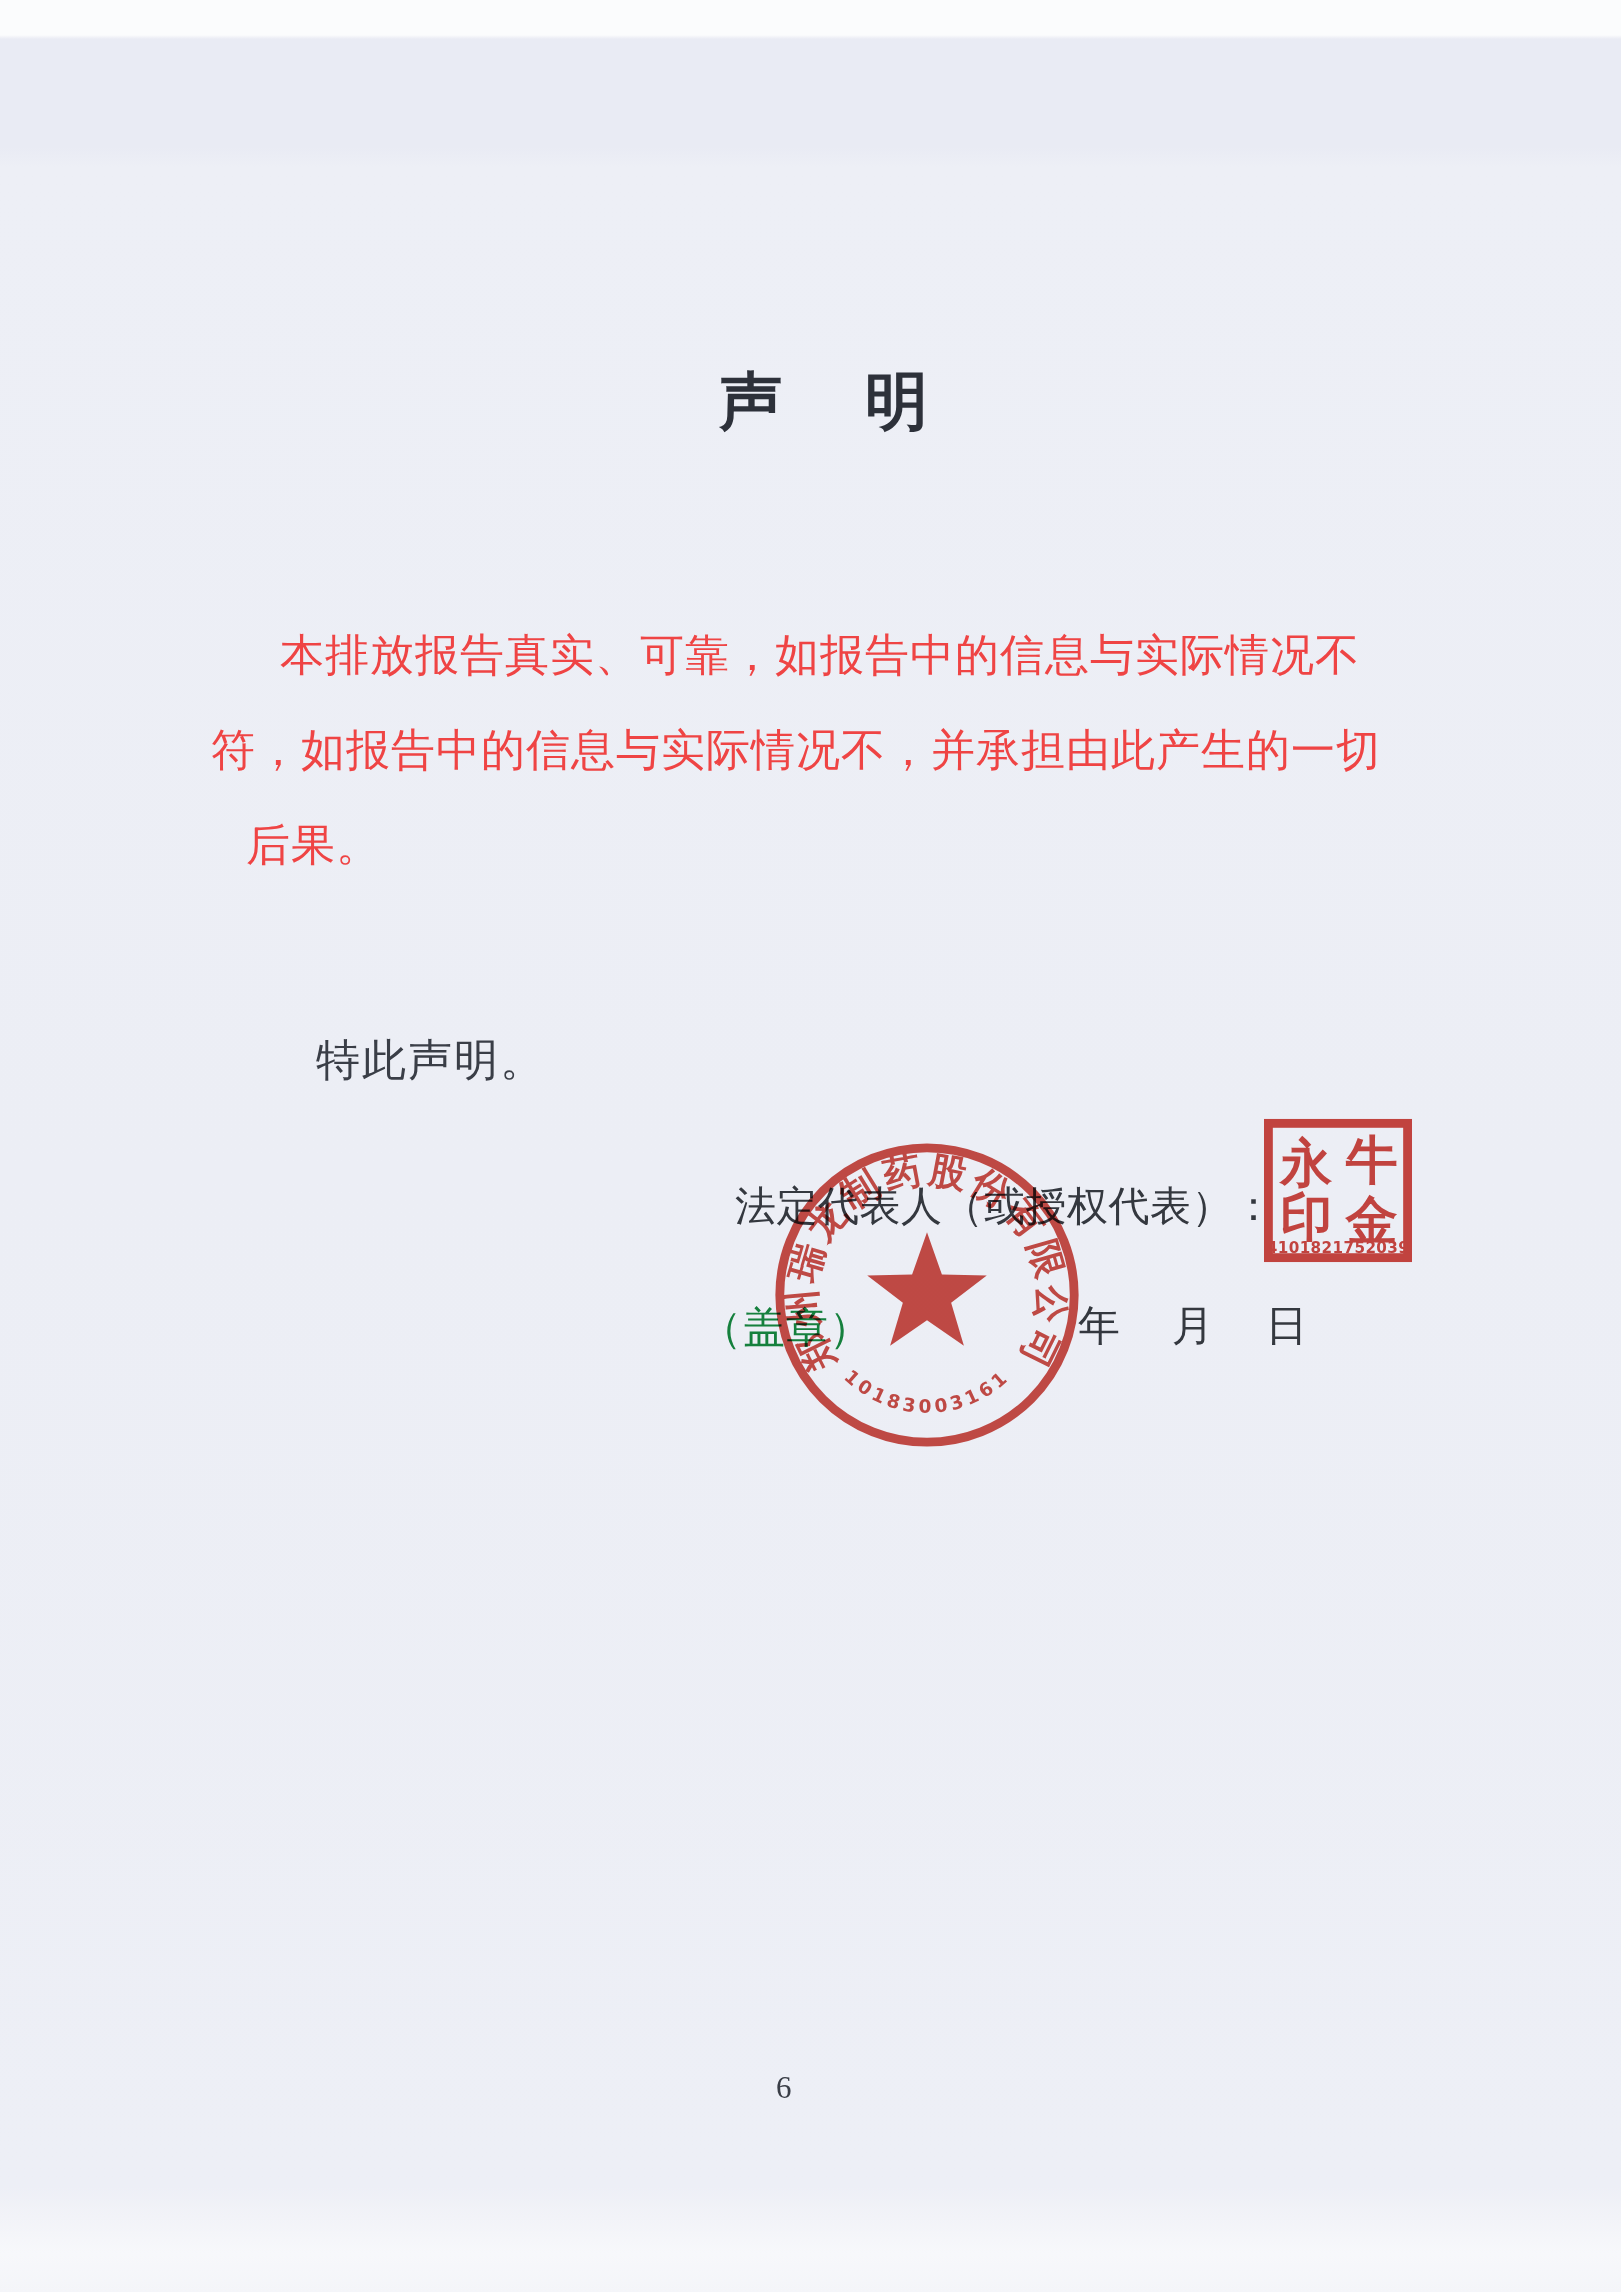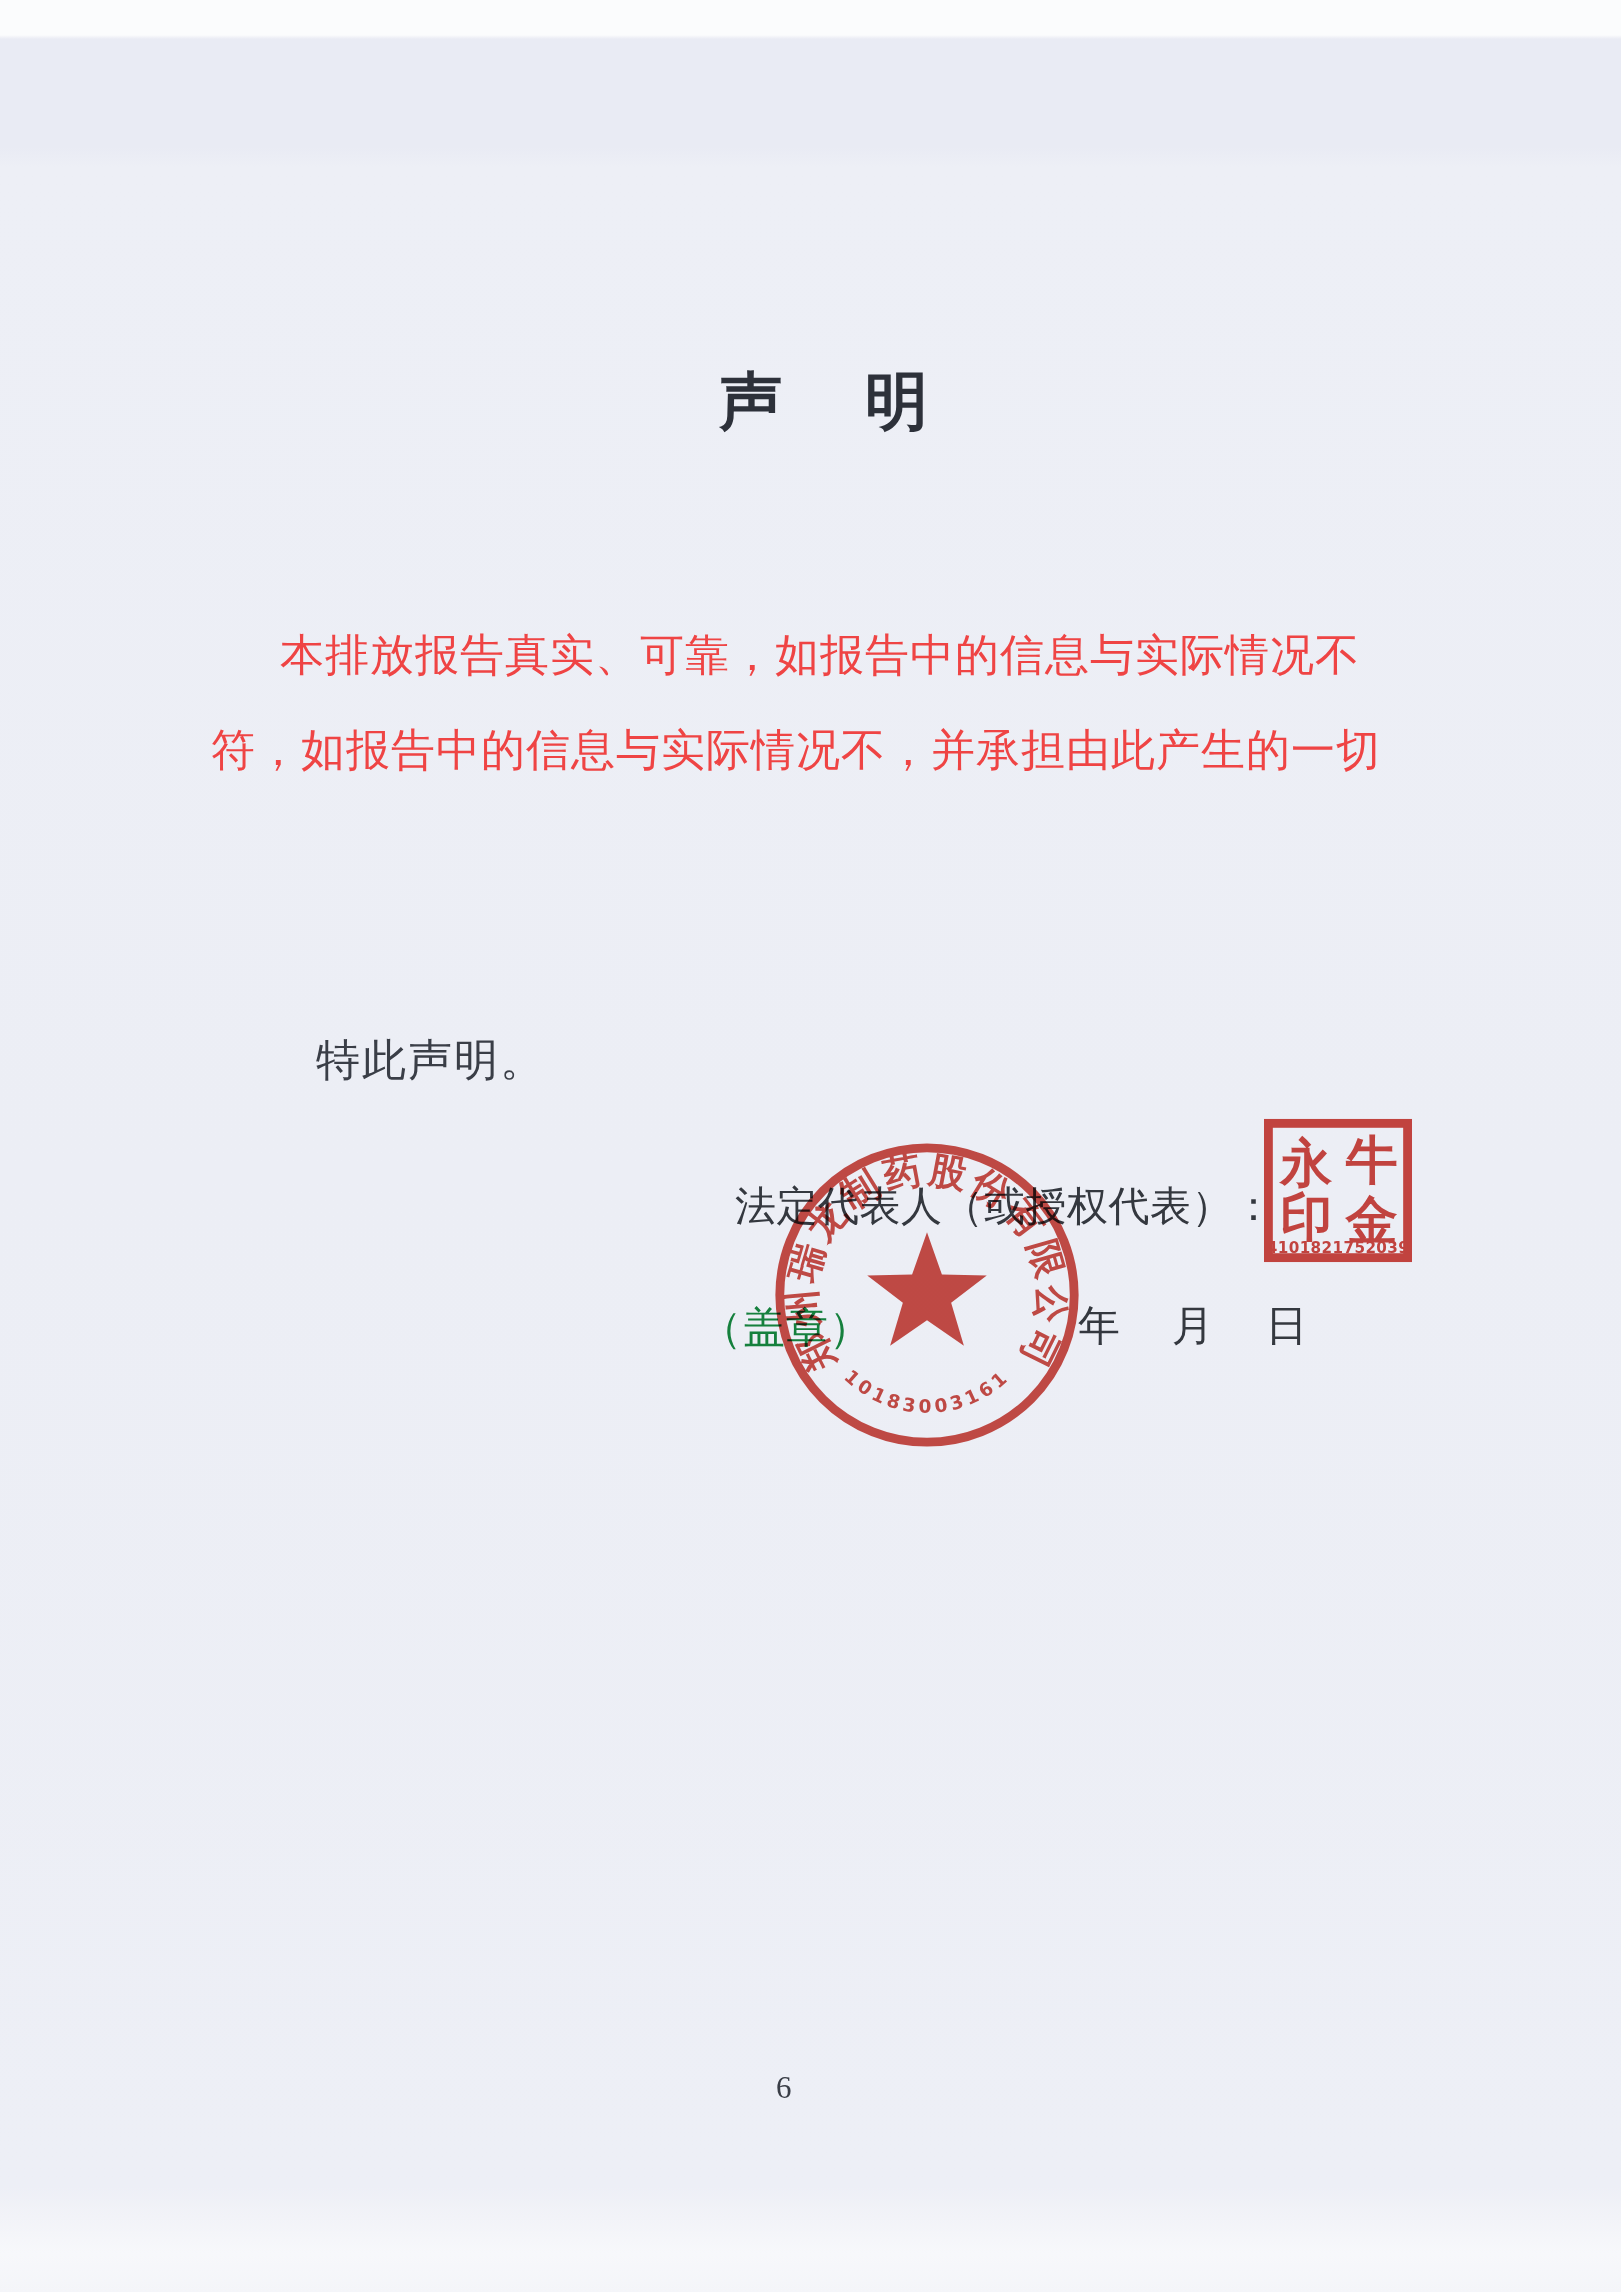--- a/index.html
+++ b/index.html
@@ -77,20 +77,21 @@
 </head>
 <body>
 
 <div class="sheet">
 
   <h1 class="page-title">声　明</h1>
 
   <div class="body-text">
     <div class="line indent">本排放报告真实、可靠，如报告中的信息与实际情况不</div>
     <div class="line">符，如报告中的信息与实际情况不，并承担由此产生的一切</div>
+    <div class="line line3">后果。</div>
   </div>
 
   <div class="closing">特此声明。</div>
 
   <div class="signature">法定代表人（或授权代表）：</div>
 
   <div class="seal-label">（盖章）</div>
 
   <div class="date-line">年　月　日</div>
 

